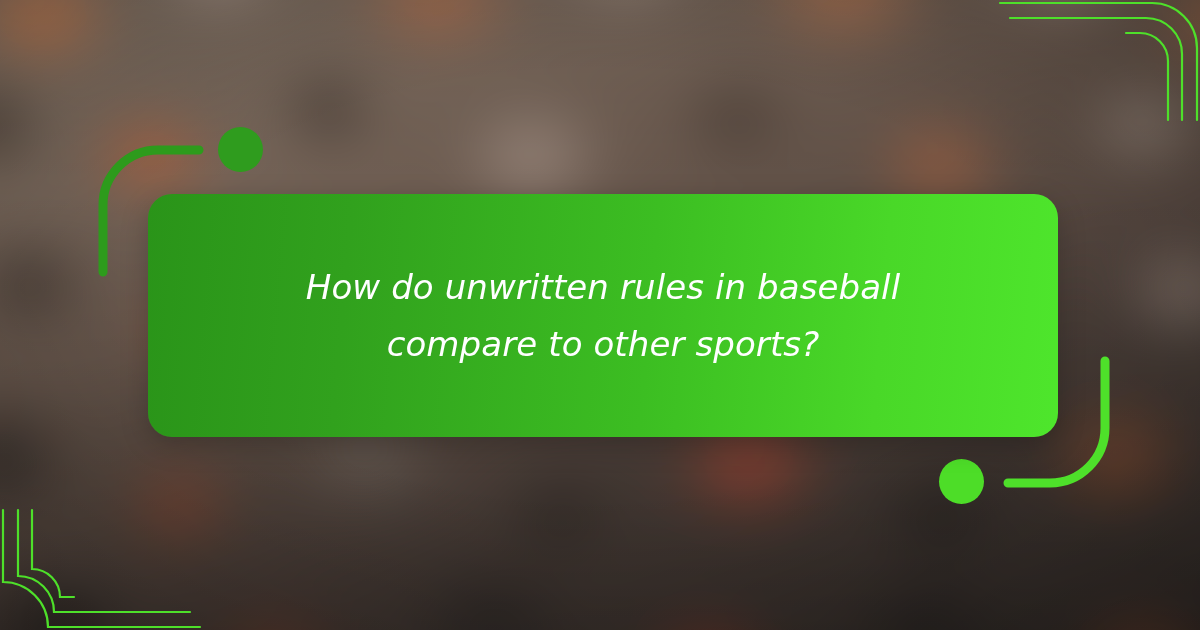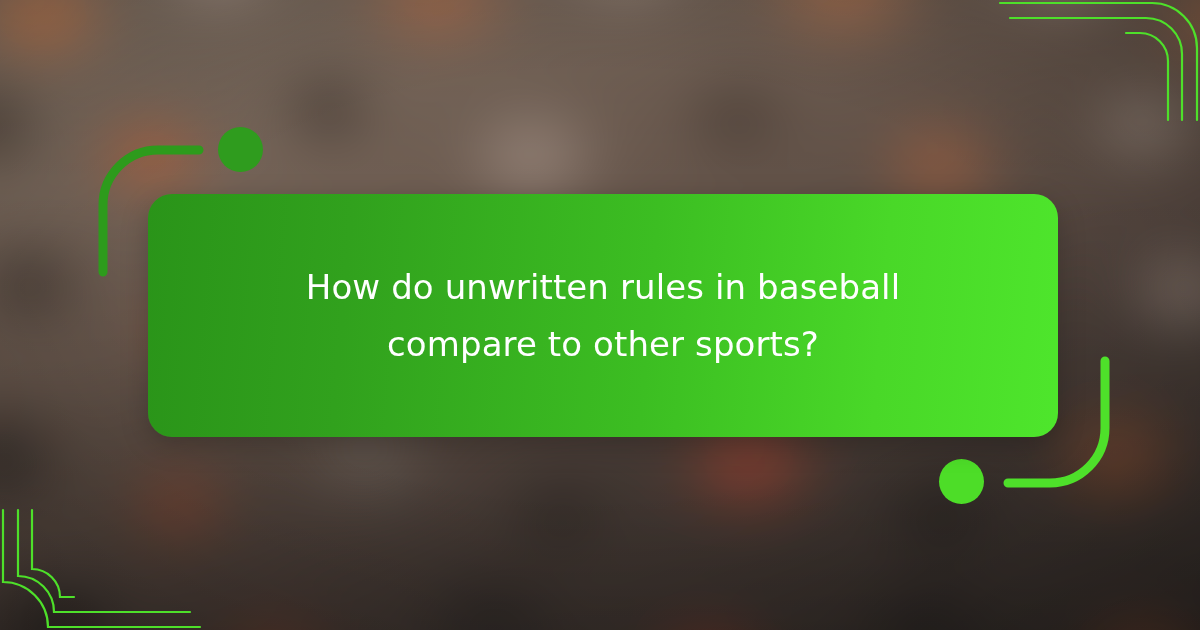--- a/index.html
+++ b/index.html
@@ -107,20 +107,21 @@
 
   .card-text {
     color:#ffffff;
     font-size:34px;
     line-height:1.65;
     font-weight:400;
     text-align:center;
     letter-spacing:.1px;
     max-width:790px;
     padding:0 26px;
+    font-style:italic;
   }
 </style>
 </head>
 <body>
 
 <div id="stage">
 
   <div class="bg-photo"></div>
   <div class="bg-vignette"></div>
 

